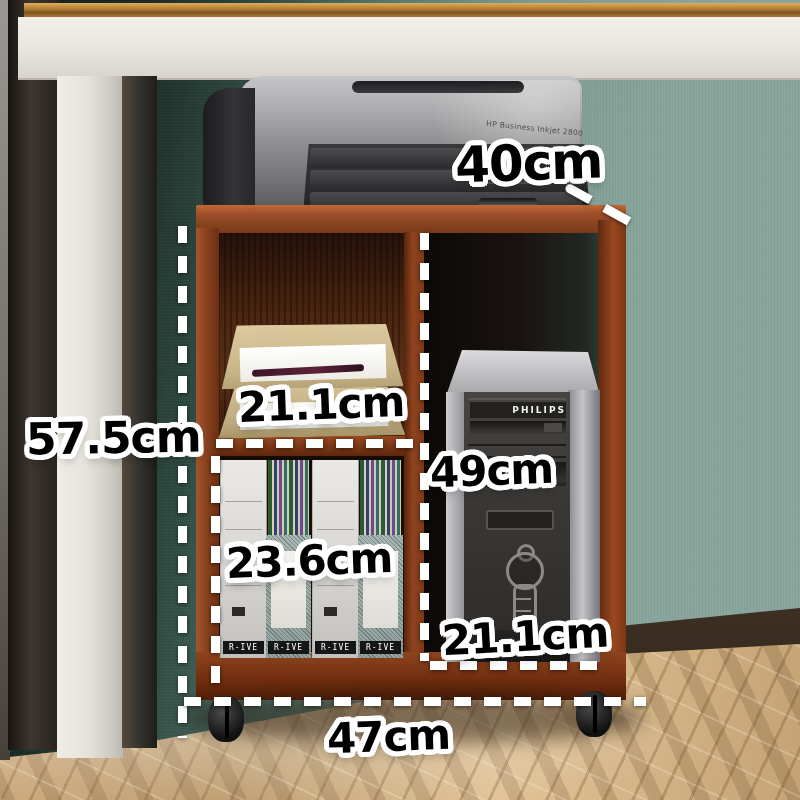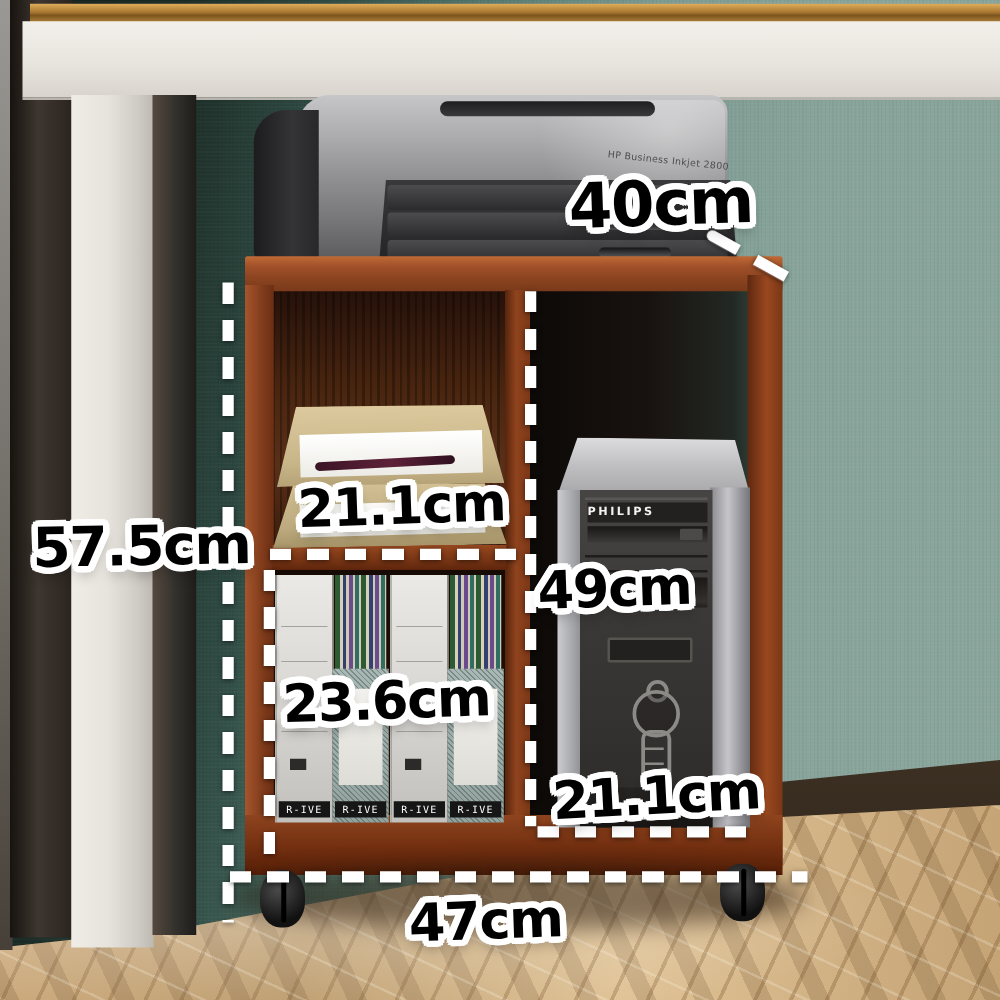--- a/index.html
+++ b/index.html
@@ -130,21 +130,21 @@
     clip-path:polygon(16px 0,142px 2px,154px 46px,0 46px);
     background:linear-gradient(180deg,#dcdcde,#bcbcbf 55%,#a7a7aa);}
   .c-rail-l{left:446px;top:392px;width:20px;height:270px;
     background:linear-gradient(90deg,#cdcdd0,#a0a1a5 70%,#8b8c90);}
   .c-rail-r{left:568px;top:390px;width:32px;height:272px;
     background:linear-gradient(90deg,#88888c,#c6c6ca 45%,#74747a);}
   .c-front{left:464px;top:392px;width:106px;height:270px;
     background:linear-gradient(180deg,#474543 0%,#3a3836 40%,#2d2b29 100%);}
   .c-bezel{left:468px;top:398px;width:98px;height:2px;background:#5a5856;}
   .c-philips{left:470px;top:402px;width:96px;height:16px;background:#23211f;
-    color:#f2f2f0;font-size:9px;font-weight:bold;letter-spacing:2px;text-align:left;line-height:16px;}
+    color:#f2f2f0;font-size:9px;font-weight:bold;letter-spacing:2px;text-align:right;line-height:16px;}
   .c-drive{left:470px;top:421px;width:96px;height:13px;
     background:linear-gradient(180deg,#191715,#3d3b39);}
   .c-btn{left:544px;top:423px;width:18px;height:9px;background:#4c4a48;border-radius:1px;}
   .c-ridge1{left:468px;top:444px;width:98px;height:2px;background:#1f1d1b;}
   .c-ridge2{left:468px;top:456px;width:98px;height:2px;background:#1f1d1b;}
   .c-vent{left:470px;top:462px;width:96px;height:24px;
     background:linear-gradient(180deg,#1b1917,#34322f 80%,#242220);}
   .c-slot2{left:486px;top:510px;width:64px;height:16px;background:#232120;
     border:2px solid #56544f;border-radius:2px;}
   .c-key-circ{left:506px;top:552px;width:32px;height:32px;border-radius:50%;

